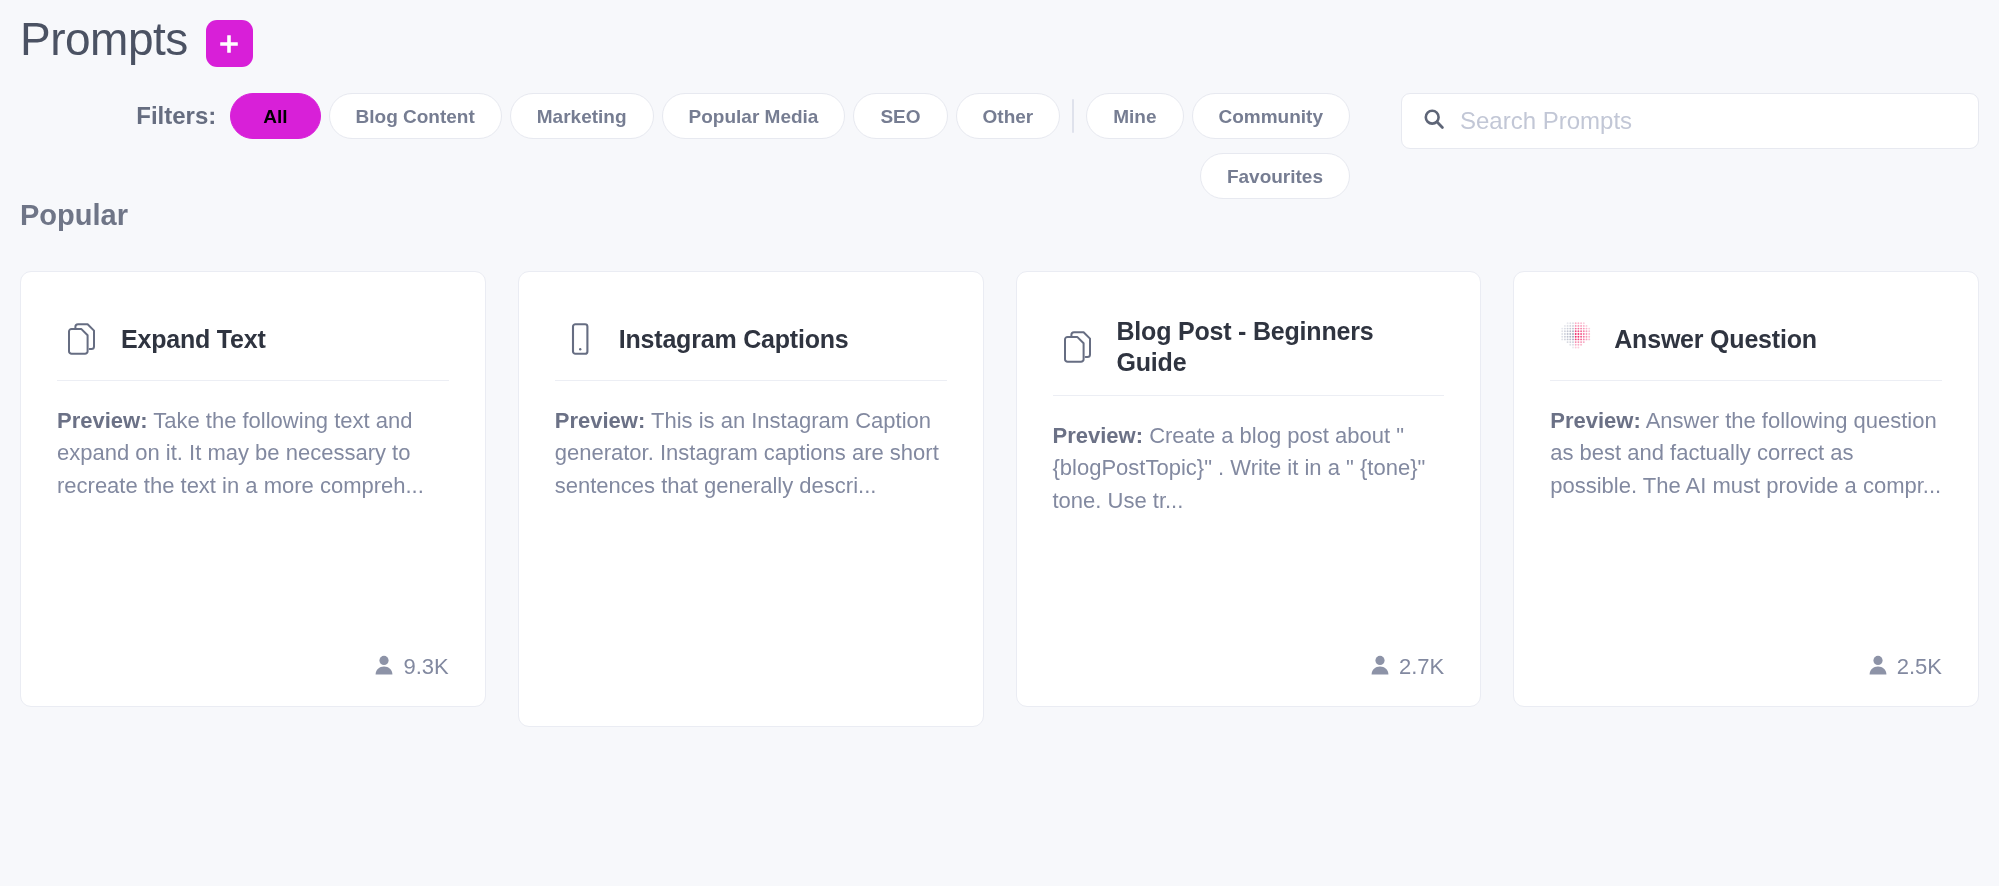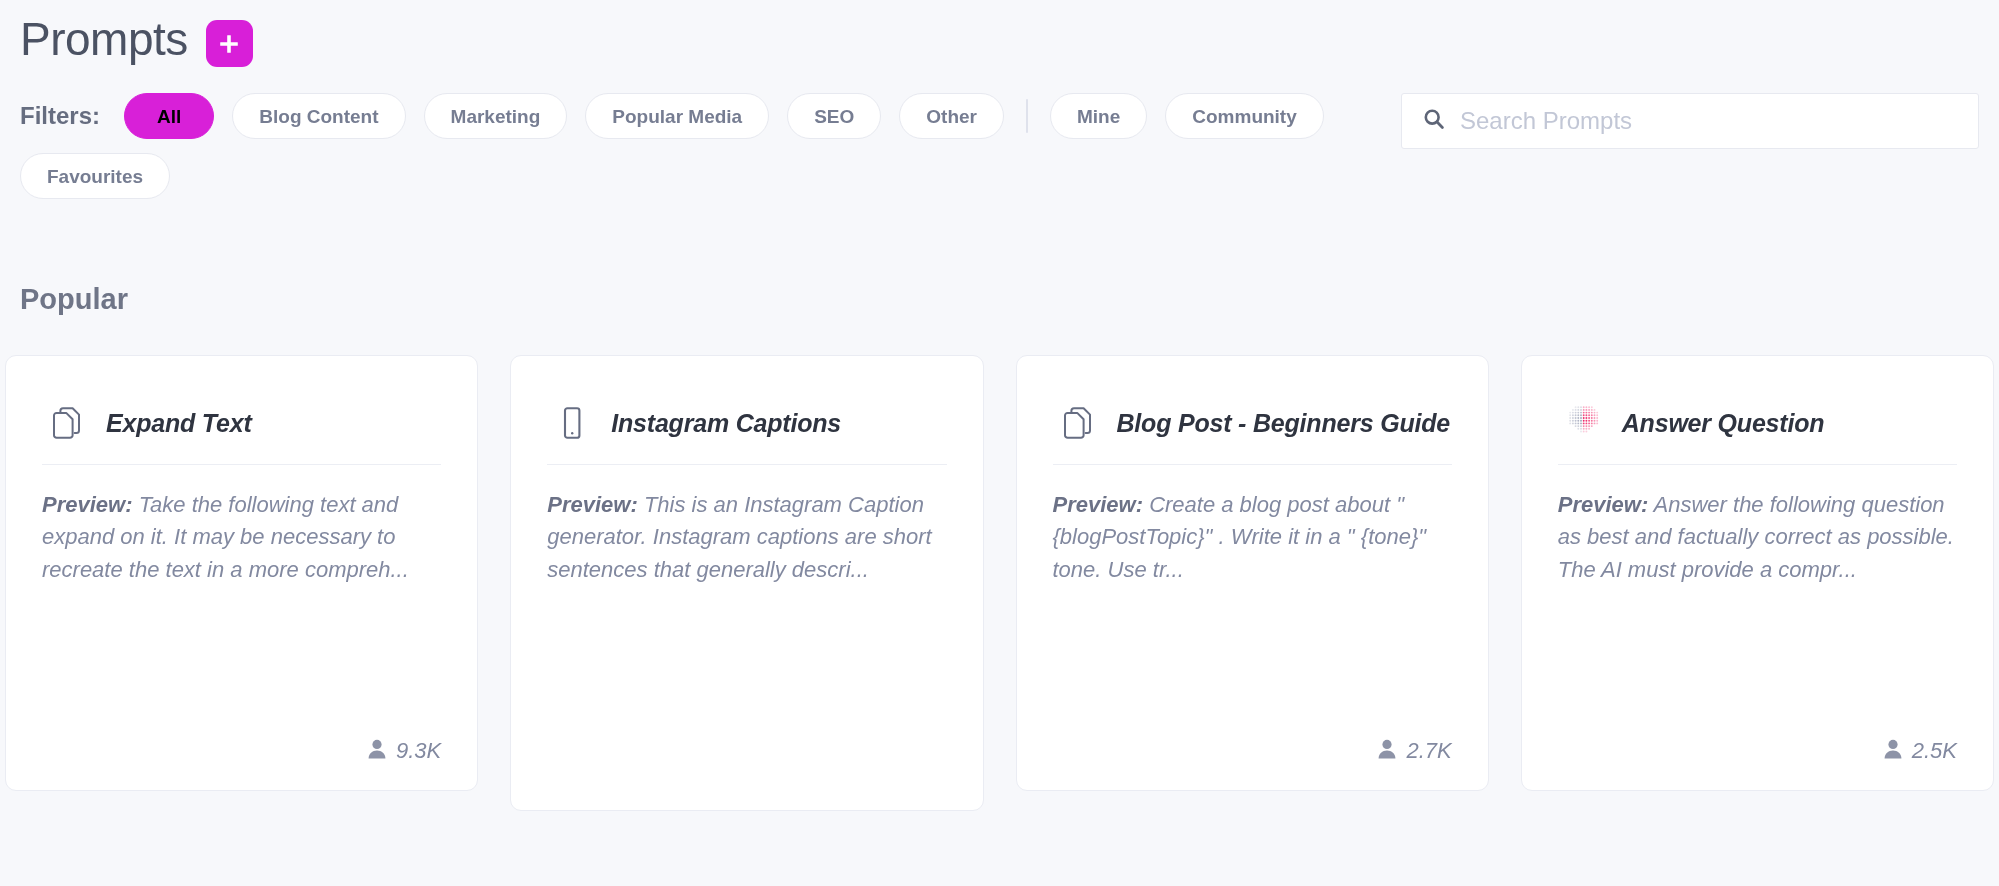--- a/index.html
+++ b/index.html
@@ -57,22 +57,23 @@
   .filters-row {
     display: flex;
     align-items: flex-start;
     padding: 26px 20px 0 20px;
     position: relative;
   }
   .filters-left {
     display: flex;
     align-items: center;
     flex-wrap: wrap;
-    gap: 14px 18px;
+    gap: 14px 8px;
     max-width: 1330px;
+    justify-content: flex-end;
   }
   .filters-label {
     font-size: 24px;
     font-weight: 700;
     color: #666d80;
     margin-right: 6px;
     line-height: 46px;
   }
   .chip {
     display: inline-flex;
@@ -111,21 +112,21 @@
     right: 20px;
     top: 26px;
     width: 578px;
   }
   .search-box {
     position: relative;
     width: 100%;
     height: 56px;
     background: #ffffff;
     border: 1px solid #e7e9f0;
-    border-radius: 3px;
+    border-radius: 9px;
     display: flex;
     align-items: center;
   }
   .search-icon {
     position: absolute;
     left: 20px;
     top: 50%;
     transform: translateY(-50%);
     display: block;
   }
@@ -141,32 +142,30 @@
     color: #555b6e;
   }
   .search-input::placeholder { color: #c2c7d6; }
 
   
   .section-title {
     font-size: 29px;
     font-weight: 700;
     color: #6f7587;
     padding: 0 0 0 20px;
-    margin-top: 84px;
   }
 
   
   .cards-grid {
     display: grid;
     grid-template-columns: repeat(4, 1fr);
     gap: 32px;
-    padding: 0 5px;
+    padding: 0 20px;
     margin-top: 39px;
     align-items: start;
-    font-style: italic;
   }
   .card {
     background: #ffffff;
     border: 1px solid #eaecf3;
     border-radius: 11px;
     padding: 32px 36px 26px 36px;
     display: flex;
     flex-direction: column;
     min-height: 436px;
     cursor: pointer;

